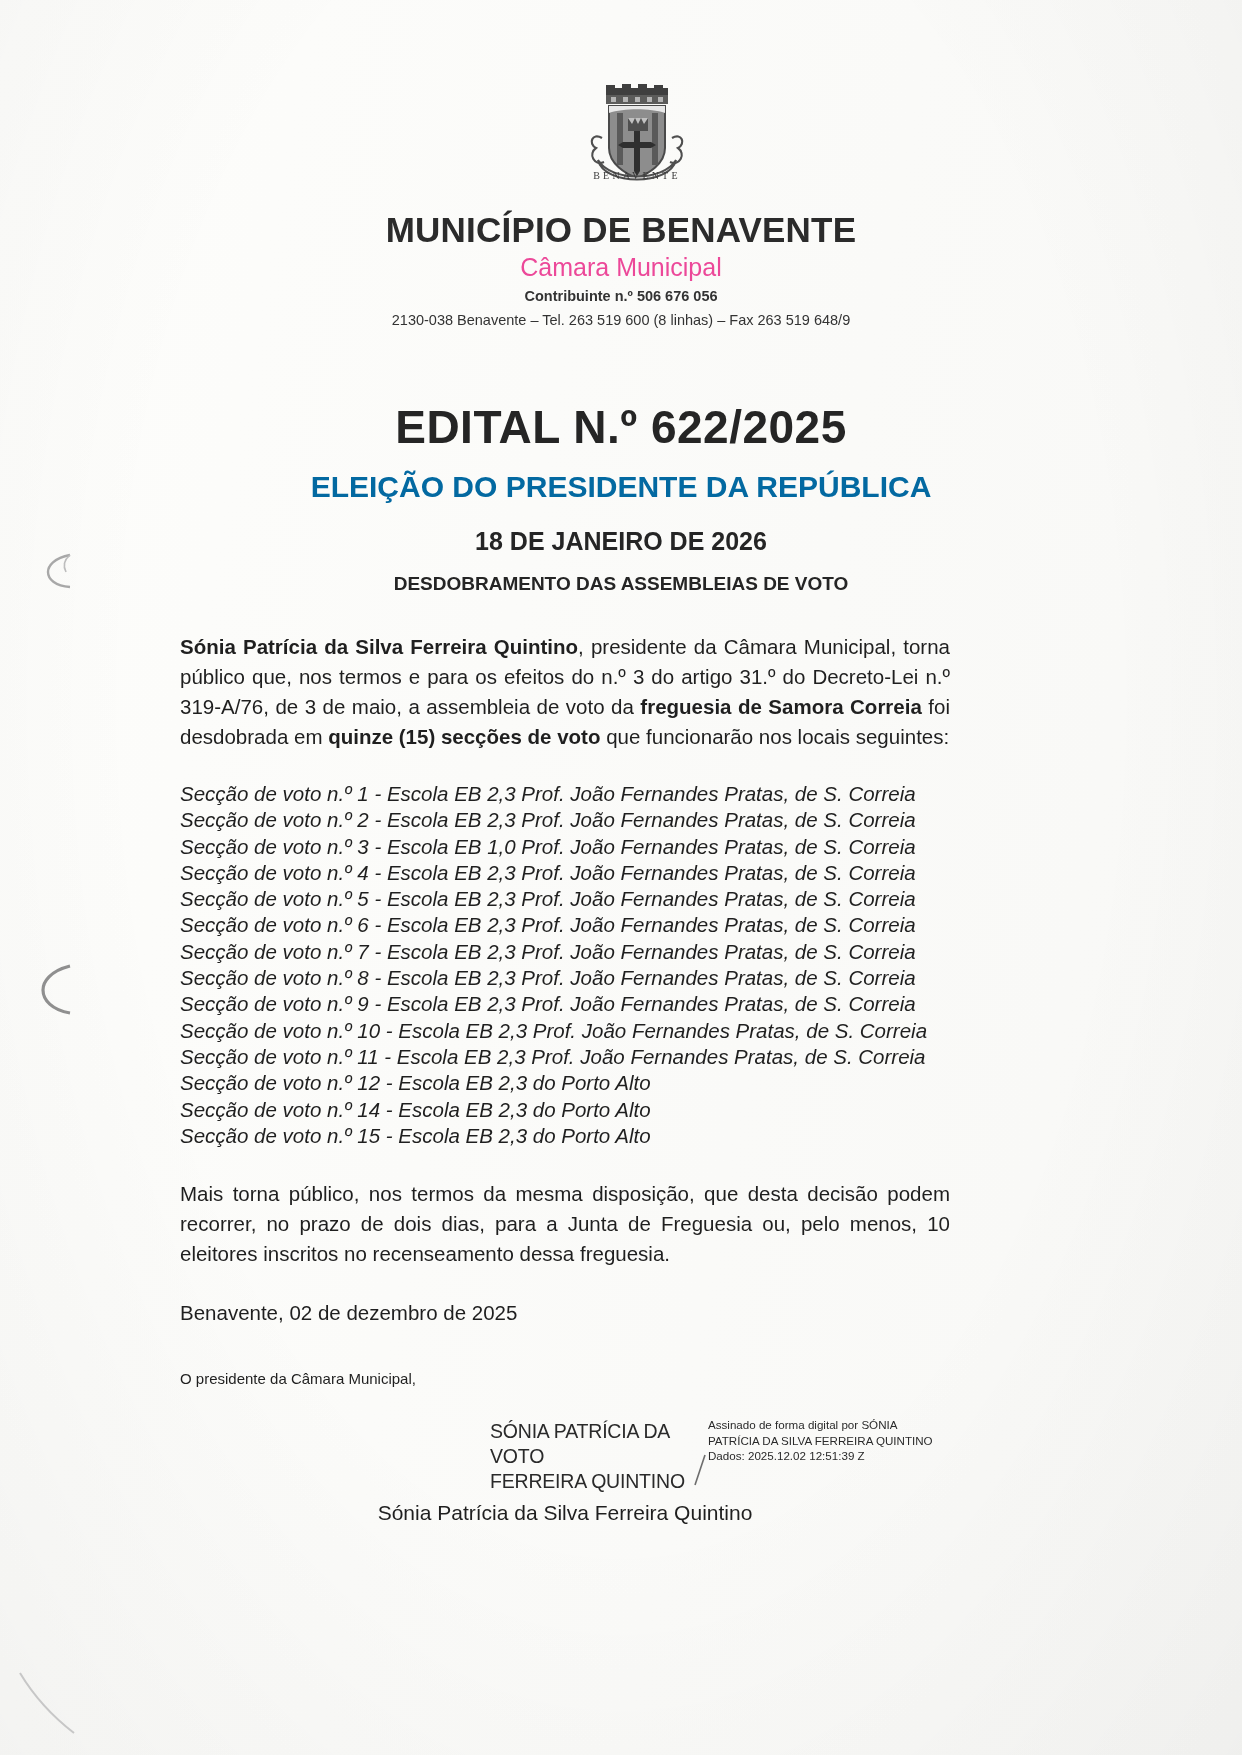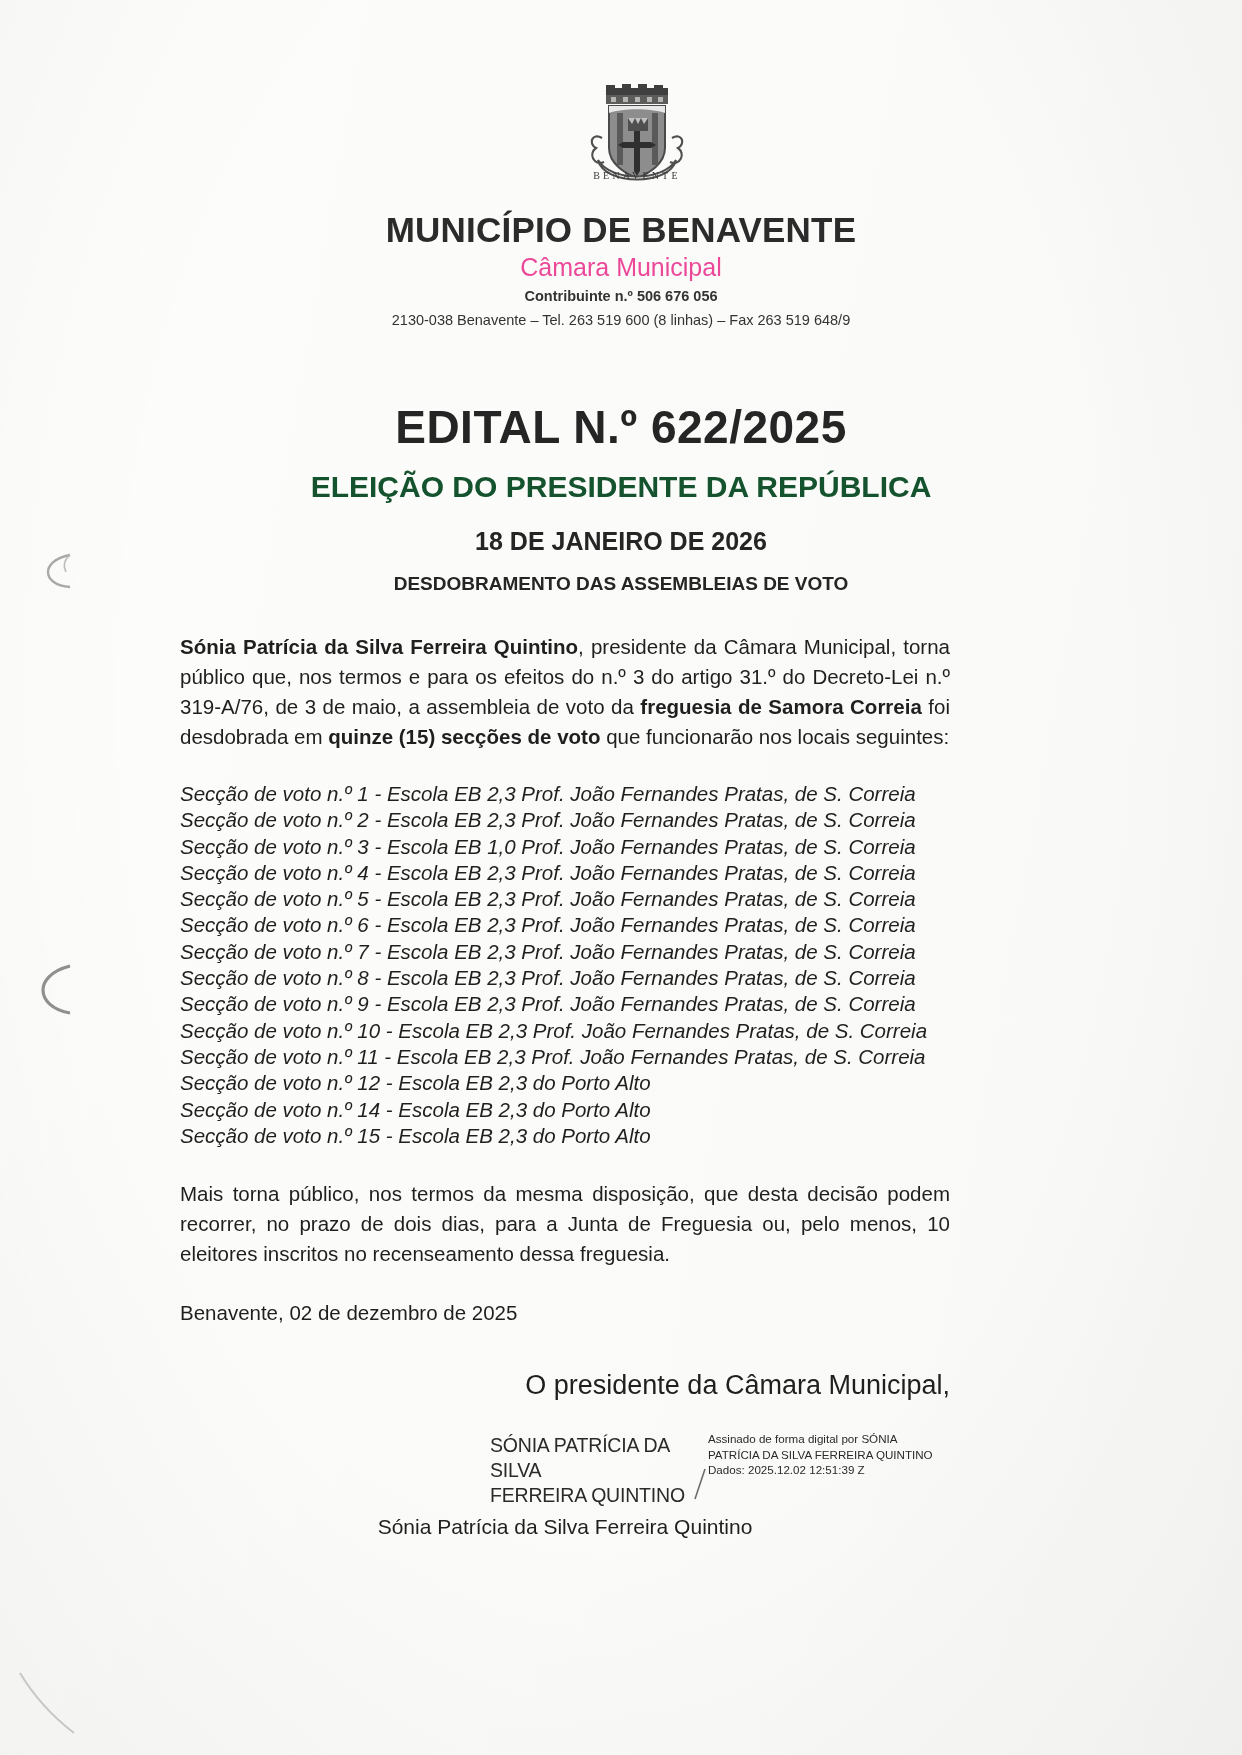--- a/index.html
+++ b/index.html
@@ -90,21 +90,21 @@
     letter-spacing: 0.5px;
     color: #252525;
   }
   .election-title {
     position: absolute;
     left: 0; right: 0;
     top: 470px;
     text-align: center;
     font-size: 30px;
     font-weight: bold;
-    color: #14532d;
+    color: #0369a1;
   }
   .election-date {
     position: absolute;
     left: 0; right: 0;
     top: 527px;
     text-align: center;
     font-size: 25px;
     font-weight: bold;
     color: #252525;
   }
@@ -152,22 +152,22 @@
     margin-top: 30px;
   }
   .para-local {
     margin-top: 29px;
     text-align: left;
   }
 
   
   .sig-title {
     margin-top: 42px;
-    text-align: right;
-    font-size: 27px;
+    text-align: left;
+    font-size: 15px;
     color: #1f1f1f;
   }
   .sig-block {
     position: relative;
     margin-top: 30px;
     height: 70px;
   }
   .sig-name-digital {
     position: absolute;
     left: 310px;
@@ -306,21 +306,21 @@
       </ul>
 
       <p class="para para-recurso">Mais torna público, nos termos da mesma disposição, que desta decisão podem recorrer, no prazo de dois dias, para a Junta de Freguesia ou, pelo menos, 10 eleitores inscritos no recenseamento dessa freguesia.</p>
 
       <p class="para para-local">Benavente, 02 de dezembro de 2025</p>
 
       <div class="sig-title">O presidente da Câmara Municipal,</div>
 
       <div class="sig-block">
         <div class="sig-name-digital">
-          <div>SÓNIA PATRÍCIA DA SILVA</div>
+          <div>SÓNIA PATRÍCIA DA VOTO</div>
           <div>FERREIRA QUINTINO</div>
         </div>
         <svg class="sig-slash" viewBox="0 0 16 34">
           <path d="M13 2 L3 32" fill="none" stroke="#6d6d6d" stroke-width="1.6"></path>
         </svg>
         <div class="sig-meta">
           <div>Assinado de forma digital por SÓNIA</div>
           <div>PATRÍCIA DA SILVA FERREIRA QUINTINO</div>
           <div>Dados: 2025.12.02 12:51:39 Z</div>
         </div>

